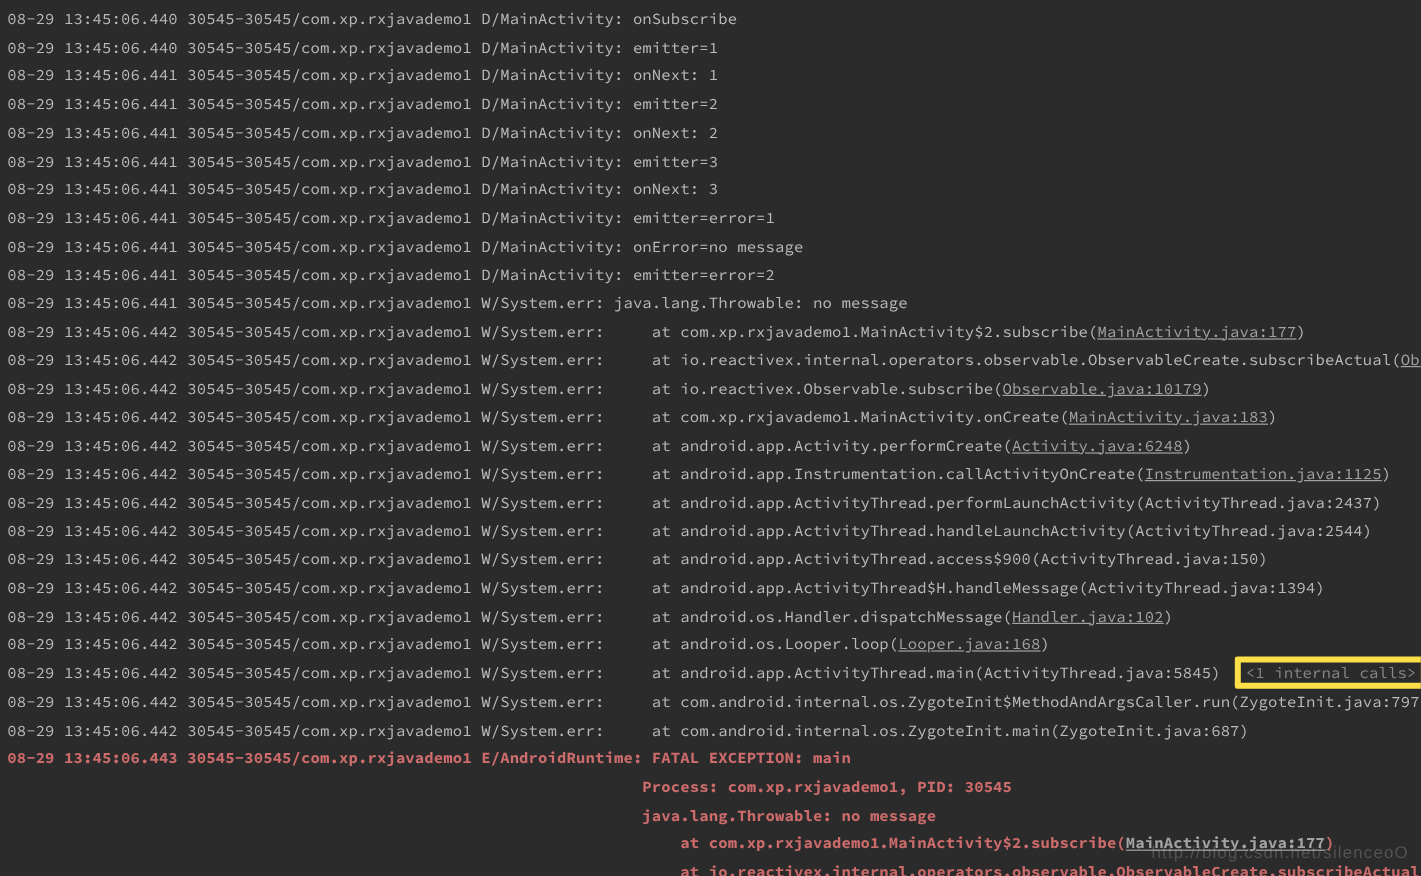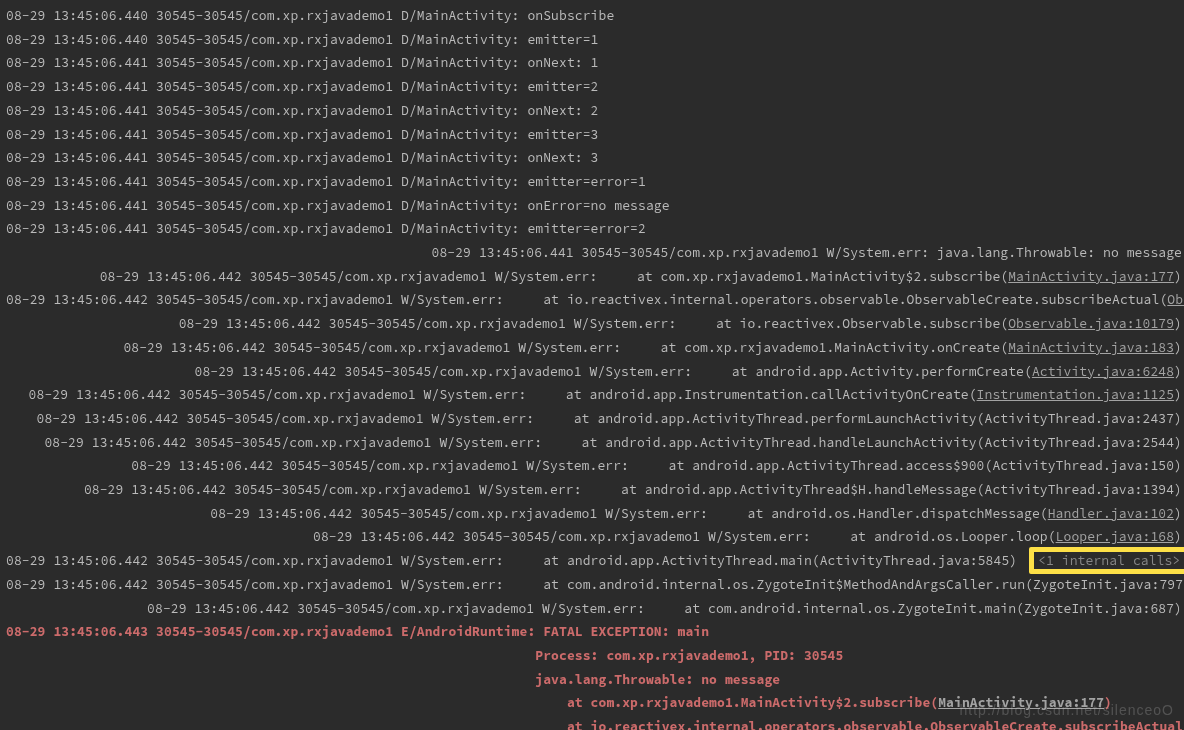--- a/index.html
+++ b/index.html
@@ -14,21 +14,21 @@
     color: #bbbbbb;
   }
   .logcat {
     padding: 4px 2px 0 6px;
     white-space: pre;
     line-height: 23.7px;
     letter-spacing: 0.1px;
   }
   .line { display: block; }
   .normal { color: #bbbbbb; }
-  .warn { color: #bbbbbb; text-align: right; }
+  .warn { color: #bbbbbb; }
   .fatal { color: #cc6b6b; font-weight: bold; }
   .link { color: #a3a3a3; text-decoration: underline; cursor: pointer; }
   .internal-calls {
     color: #888888;
     border: 5px solid #fde047;
     border-radius: 2px;
     padding: 0 4px;
     margin-left: 4px;
   }
   .watermark {

